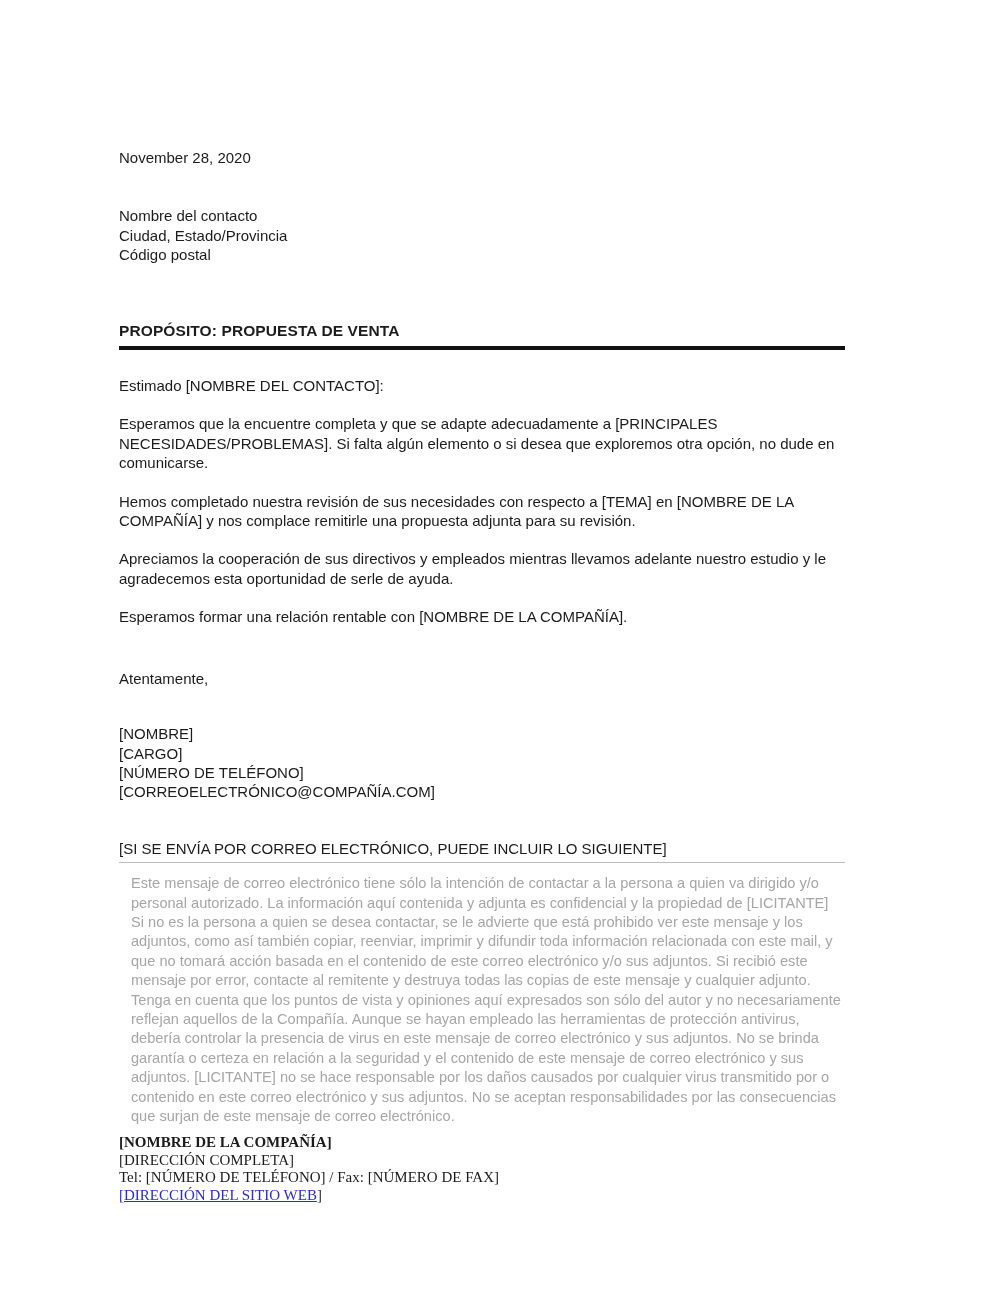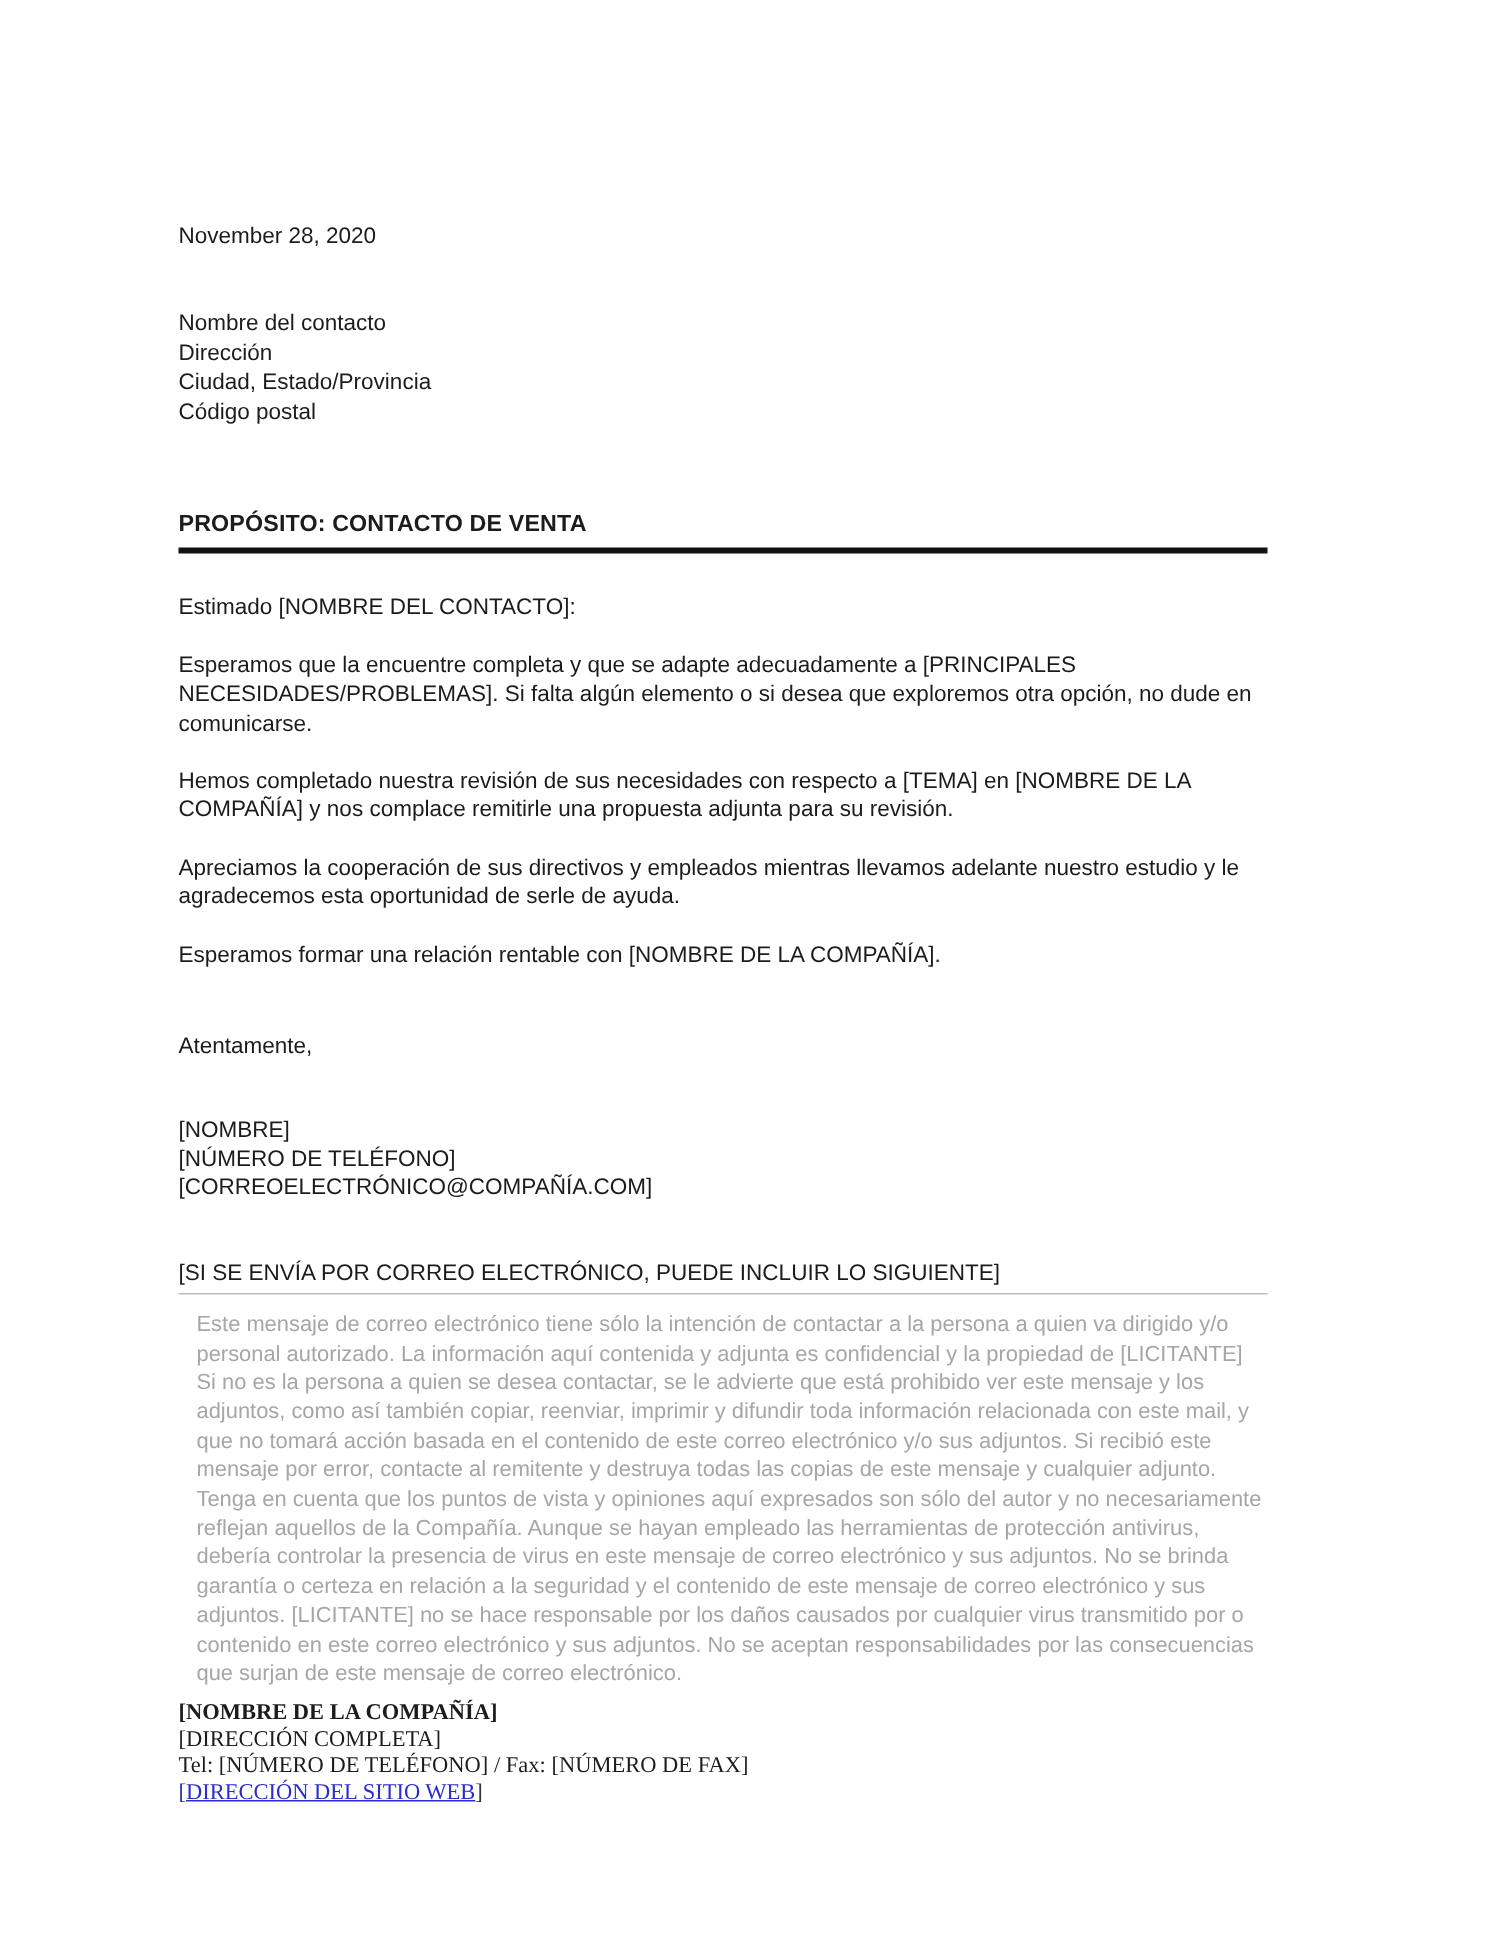--- a/index.html
+++ b/index.html
@@ -68,39 +68,39 @@
 </style>
 </head>
 <body>
 
 <div class="page">
 
   <div class="date">November 28, 2020</div>
 
   <div class="recipient">
     <div>Nombre del contacto</div>
-    <div>Dirección</div>
     <div>Ciudad, Estado/Provincia</div>
     <div>Código postal</div>
   </div>
 
-  <div class="subject">PROPÓSITO: CONTACTO DE VENTA</div>
+  <div class="subject">PROPÓSITO: PROPUESTA DE VENTA</div>
   <hr class="rule-thick">
 
   <div class="salutation">Estimado [NOMBRE DEL CONTACTO]:</div>
 
   <p class="para">Esperamos que la encuentre completa y que se adapte adecuadamente a [PRINCIPALES NECESIDADES/PROBLEMAS]. Si falta algún elemento o si desea que exploremos otra opción, no dude en comunicarse.</p>
   <p class="para">Hemos completado nuestra revisión de sus necesidades con respecto a [TEMA] en [NOMBRE DE LA COMPAÑÍA] y nos complace remitirle una propuesta adjunta para su revisión.</p>
   <p class="para">Apreciamos la cooperación de sus directivos y empleados mientras llevamos adelante nuestro estudio y le agradecemos esta oportunidad de serle de ayuda.</p>
   <p class="para last">Esperamos formar una relación rentable con [NOMBRE DE LA COMPAÑÍA].</p>
 
   <div class="closing">Atentamente,</div>
 
   <div class="signature">
     <div>[NOMBRE]</div>
+    <div>[CARGO]</div>
     <div>[NÚMERO DE TELÉFONO]</div>
     <div>[CORREOELECTRÓNICO@COMPAÑÍA.COM]</div>
   </div>
 
   <div class="email-note">[SI SE ENVÍA POR CORREO ELECTRÓNICO, PUEDE INCLUIR LO SIGUIENTE]</div>
   <hr class="rule-thin">
 
   <p class="disclaimer">Este mensaje de correo electrónico tiene sólo la intención de contactar a la persona a quien va dirigido y/o personal autorizado. La información aquí contenida y adjunta es confidencial y la propiedad de [LICITANTE] Si no es la persona a quien se desea contactar, se le advierte que está prohibido ver este mensaje y los adjuntos, como así también copiar, reenviar, imprimir y difundir toda información relacionada con este mail, y que no tomará acción basada en el contenido de este correo electrónico y/o sus adjuntos. Si recibió este mensaje por error, contacte al remitente y destruya todas las copias de este mensaje y cualquier adjunto. Tenga en cuenta que los puntos de vista y opiniones aquí expresados son sólo del autor y no necesariamente reflejan aquellos de la Compañía. Aunque se hayan empleado las herramientas de protección antivirus, debería controlar la presencia de virus en este mensaje de correo electrónico y sus adjuntos. No se brinda garantía o certeza en relación a la seguridad y el contenido de este mensaje de correo electrónico y sus adjuntos. [LICITANTE] no se hace responsable por los daños causados por cualquier virus transmitido por o contenido en este correo electrónico y sus adjuntos. No se aceptan responsabilidades por las consecuencias que surjan de este mensaje de correo electrónico.</p>
 
   <div class="footer">

